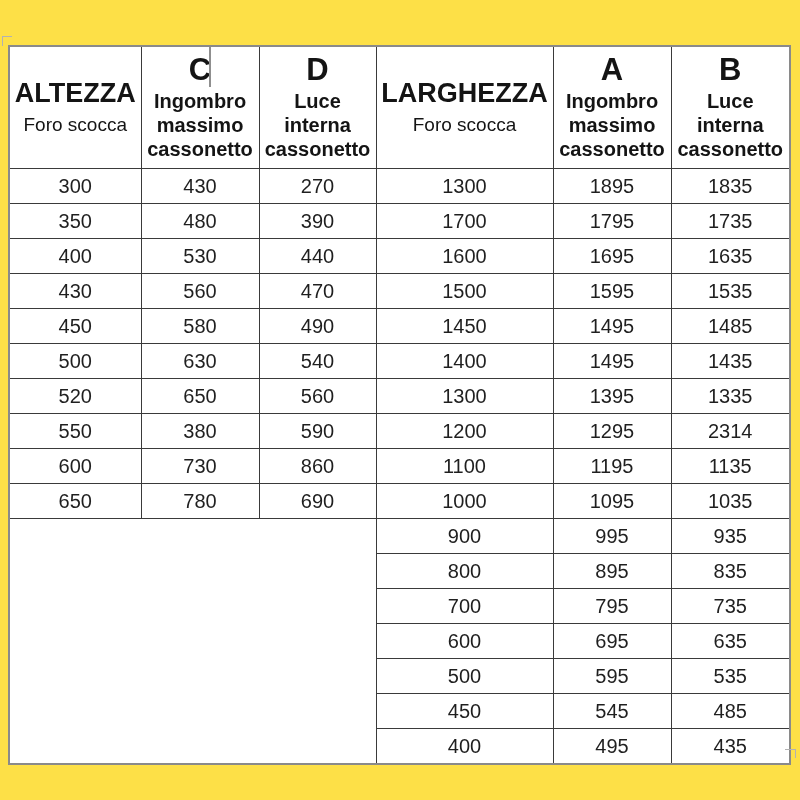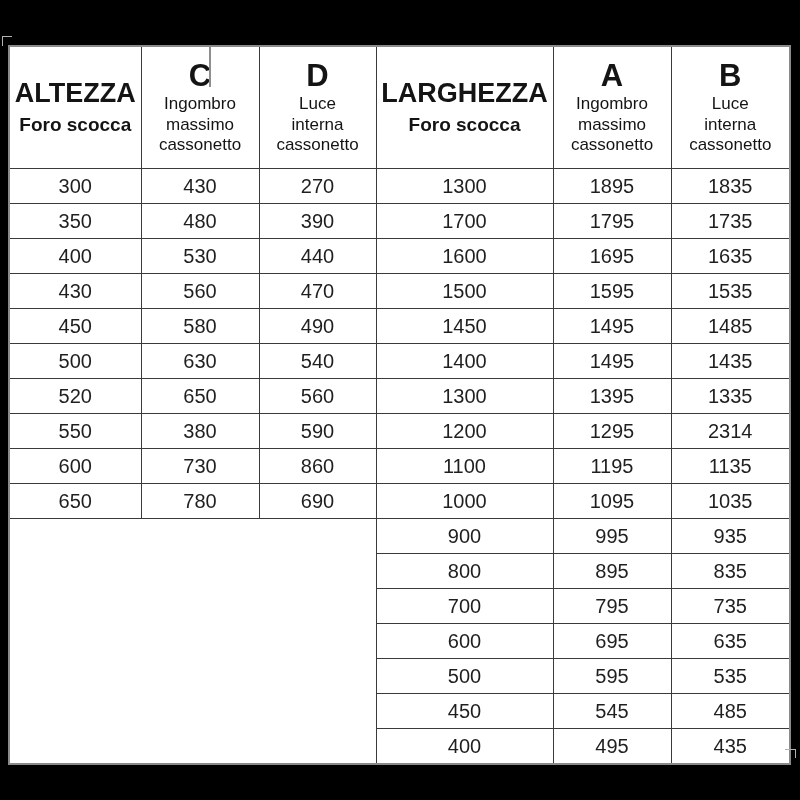--- a/index.html
+++ b/index.html
@@ -10,21 +10,21 @@
   body {
     width: 800px;
     height: 800px;
     position: relative;
     font-family: "Liberation Sans", sans-serif;
     overflow: hidden;
   }
   .sheet {
     position: absolute;
     inset: 0;
-    background: #000000;
+    background: #fde047;
   }
   
   .mark-tl {
     position: absolute;
     left: 2px;
     top: 36px;
     width: 9px;
     height: 9px;
     border-top: 1px solid #b2b2b2;
     border-left: 1px solid #b2b2b2;
@@ -61,32 +61,32 @@
     color: #141414;
     position: relative;
   }
   .h-title {
     font-size: 27px;
     font-weight: 700;
     line-height: 1.1;
   }
   .h-sub {
     font-size: 19px;
-    font-weight: 700;
+    font-weight: 400;
     margin-top: 6px;
   }
   .h-letter {
     font-size: 31px;
     font-weight: 700;
     line-height: 1.05;
     margin-bottom: 2px;
   }
   .h-line {
-    font-size: 17px;
-    font-weight: 400;
+    font-size: 20px;
+    font-weight: 700;
     line-height: 1.2;
   }
   tbody td {
     height: 34px;
     font-size: 20px;
     font-weight: 400;
     color: #1f1f1f;
     text-align: center;
     vertical-align: middle;
   }

